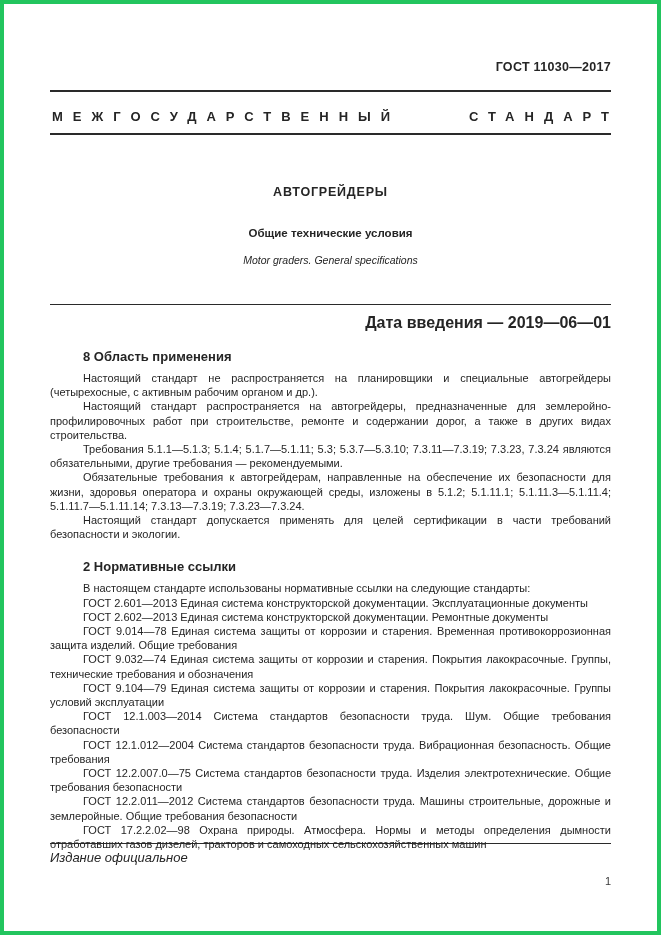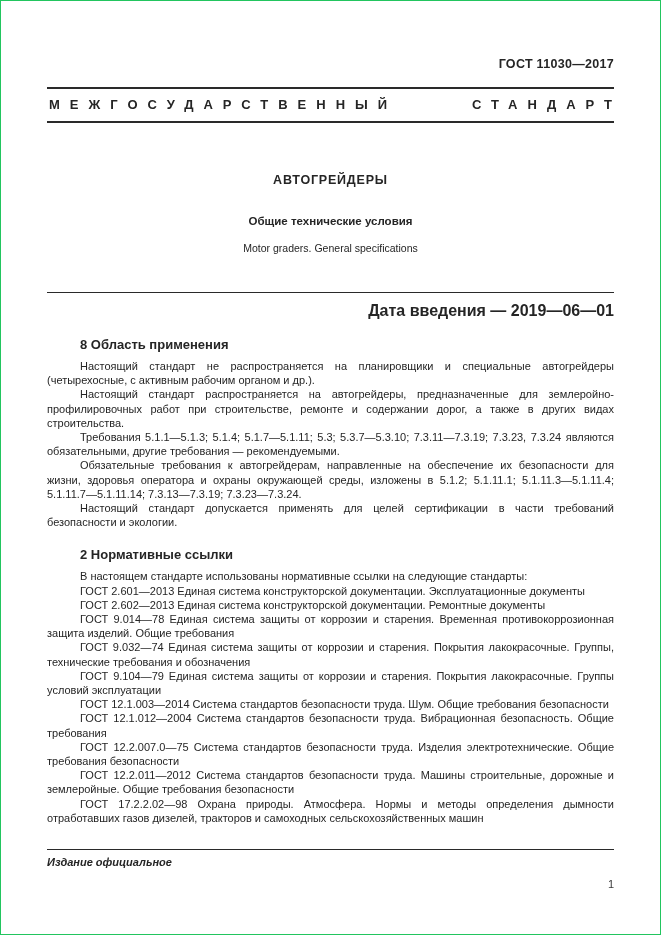--- a/index.html
+++ b/index.html
@@ -11,40 +11,40 @@
     background: #f3f3f3;
     font-family: "Liberation Sans", "DejaVu Sans", sans-serif;
     color: #252525;
     -webkit-font-smoothing: antialiased;
   }
   .page {
     position: relative;
     width: 661px;
     height: 935px;
     background: #ffffff;
-    border: 1px solid #22c55e;
+    border: 4px solid #22c55e;
     padding: 0 46px;
     overflow: hidden;
   }
 
   
   .doc-number {
     padding-top: 56px;
     text-align: right;
     font-weight: bold;
     font-size: 12.5px;
     letter-spacing: 0.3px;
   }
 
   
   .standard-band {
     margin-top: 16px;
     border-top: 2px solid #2a2a2a;
     border-bottom: 2px solid #2a2a2a;
-    padding: 8px 2px 9px 2px;
+    padding: 17px 2px 9px 2px;
     display: flex;
     justify-content: space-between;
     font-weight: bold;
     font-size: 13px;
   }
   .standard-band span { letter-spacing: 10px; white-space: nowrap; }
   .standard-band span:last-child { margin-right: -10px; }
 
   
   .title-block { text-align: center; }
@@ -55,20 +55,21 @@
     letter-spacing: 0.8px;
   }
   .doc-subtitle {
     margin-top: 28px;
     font-weight: bold;
     font-size: 11.5px;
   }
   .doc-subtitle-en {
     margin-top: 15px;
     font-size: 10.5px;
+    font-style: italic;
   }
 
   .mid-rule {
     margin: 38px 0 0 0;
     border: 0;
     border-top: 1.5px solid #2a2a2a;
   }
 
   .intro-date {
     margin-top: 9px;
@@ -100,23 +101,23 @@
     left: 46px;
     right: 46px;
     bottom: 44px;
   }
   .footer-rule {
     border: 0;
     border-top: 1px solid #2a2a2a;
     margin: 0 0 6px 0;
   }
   .edition-note {
-    font-weight: bold;
+    font-weight: normal;
     font-style: italic;
-    font-size: 11px;
+    font-size: 13px;
   }
   .page-number {
     margin-top: 10px;
     text-align: right;
     font-size: 11px;
     color: #3a3a3a;
   }
 </style>
 </head>
 <body>

